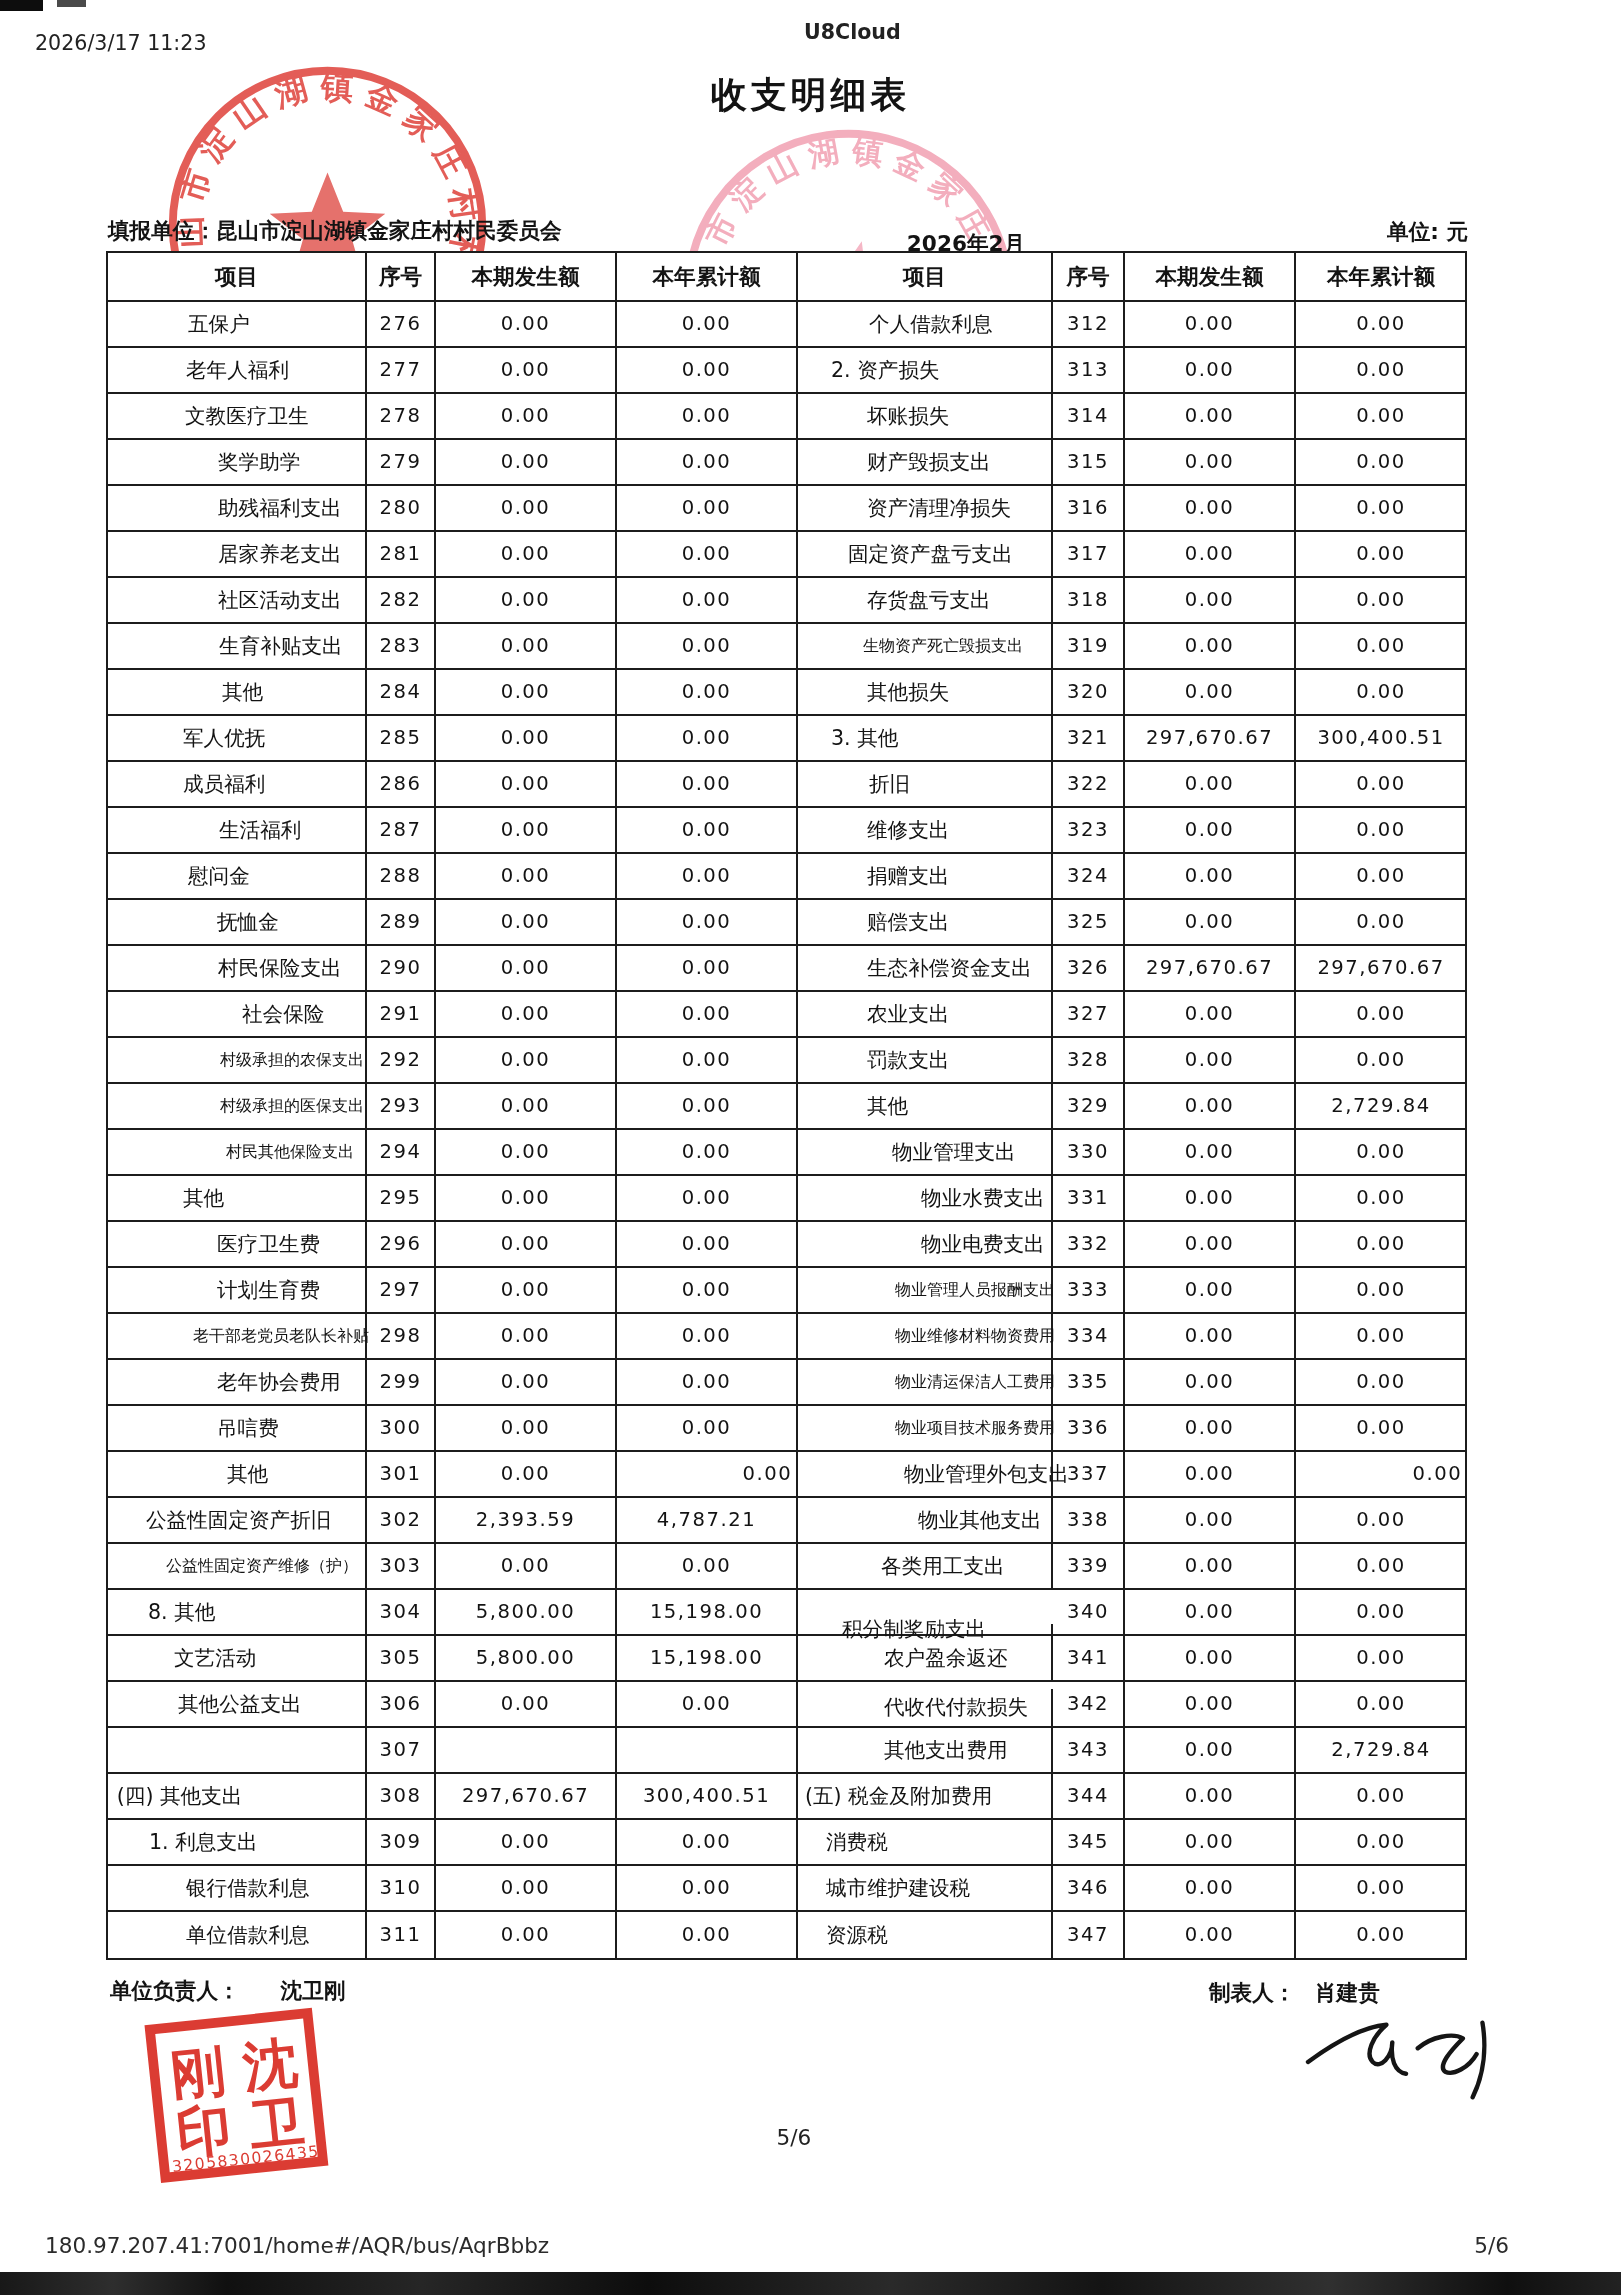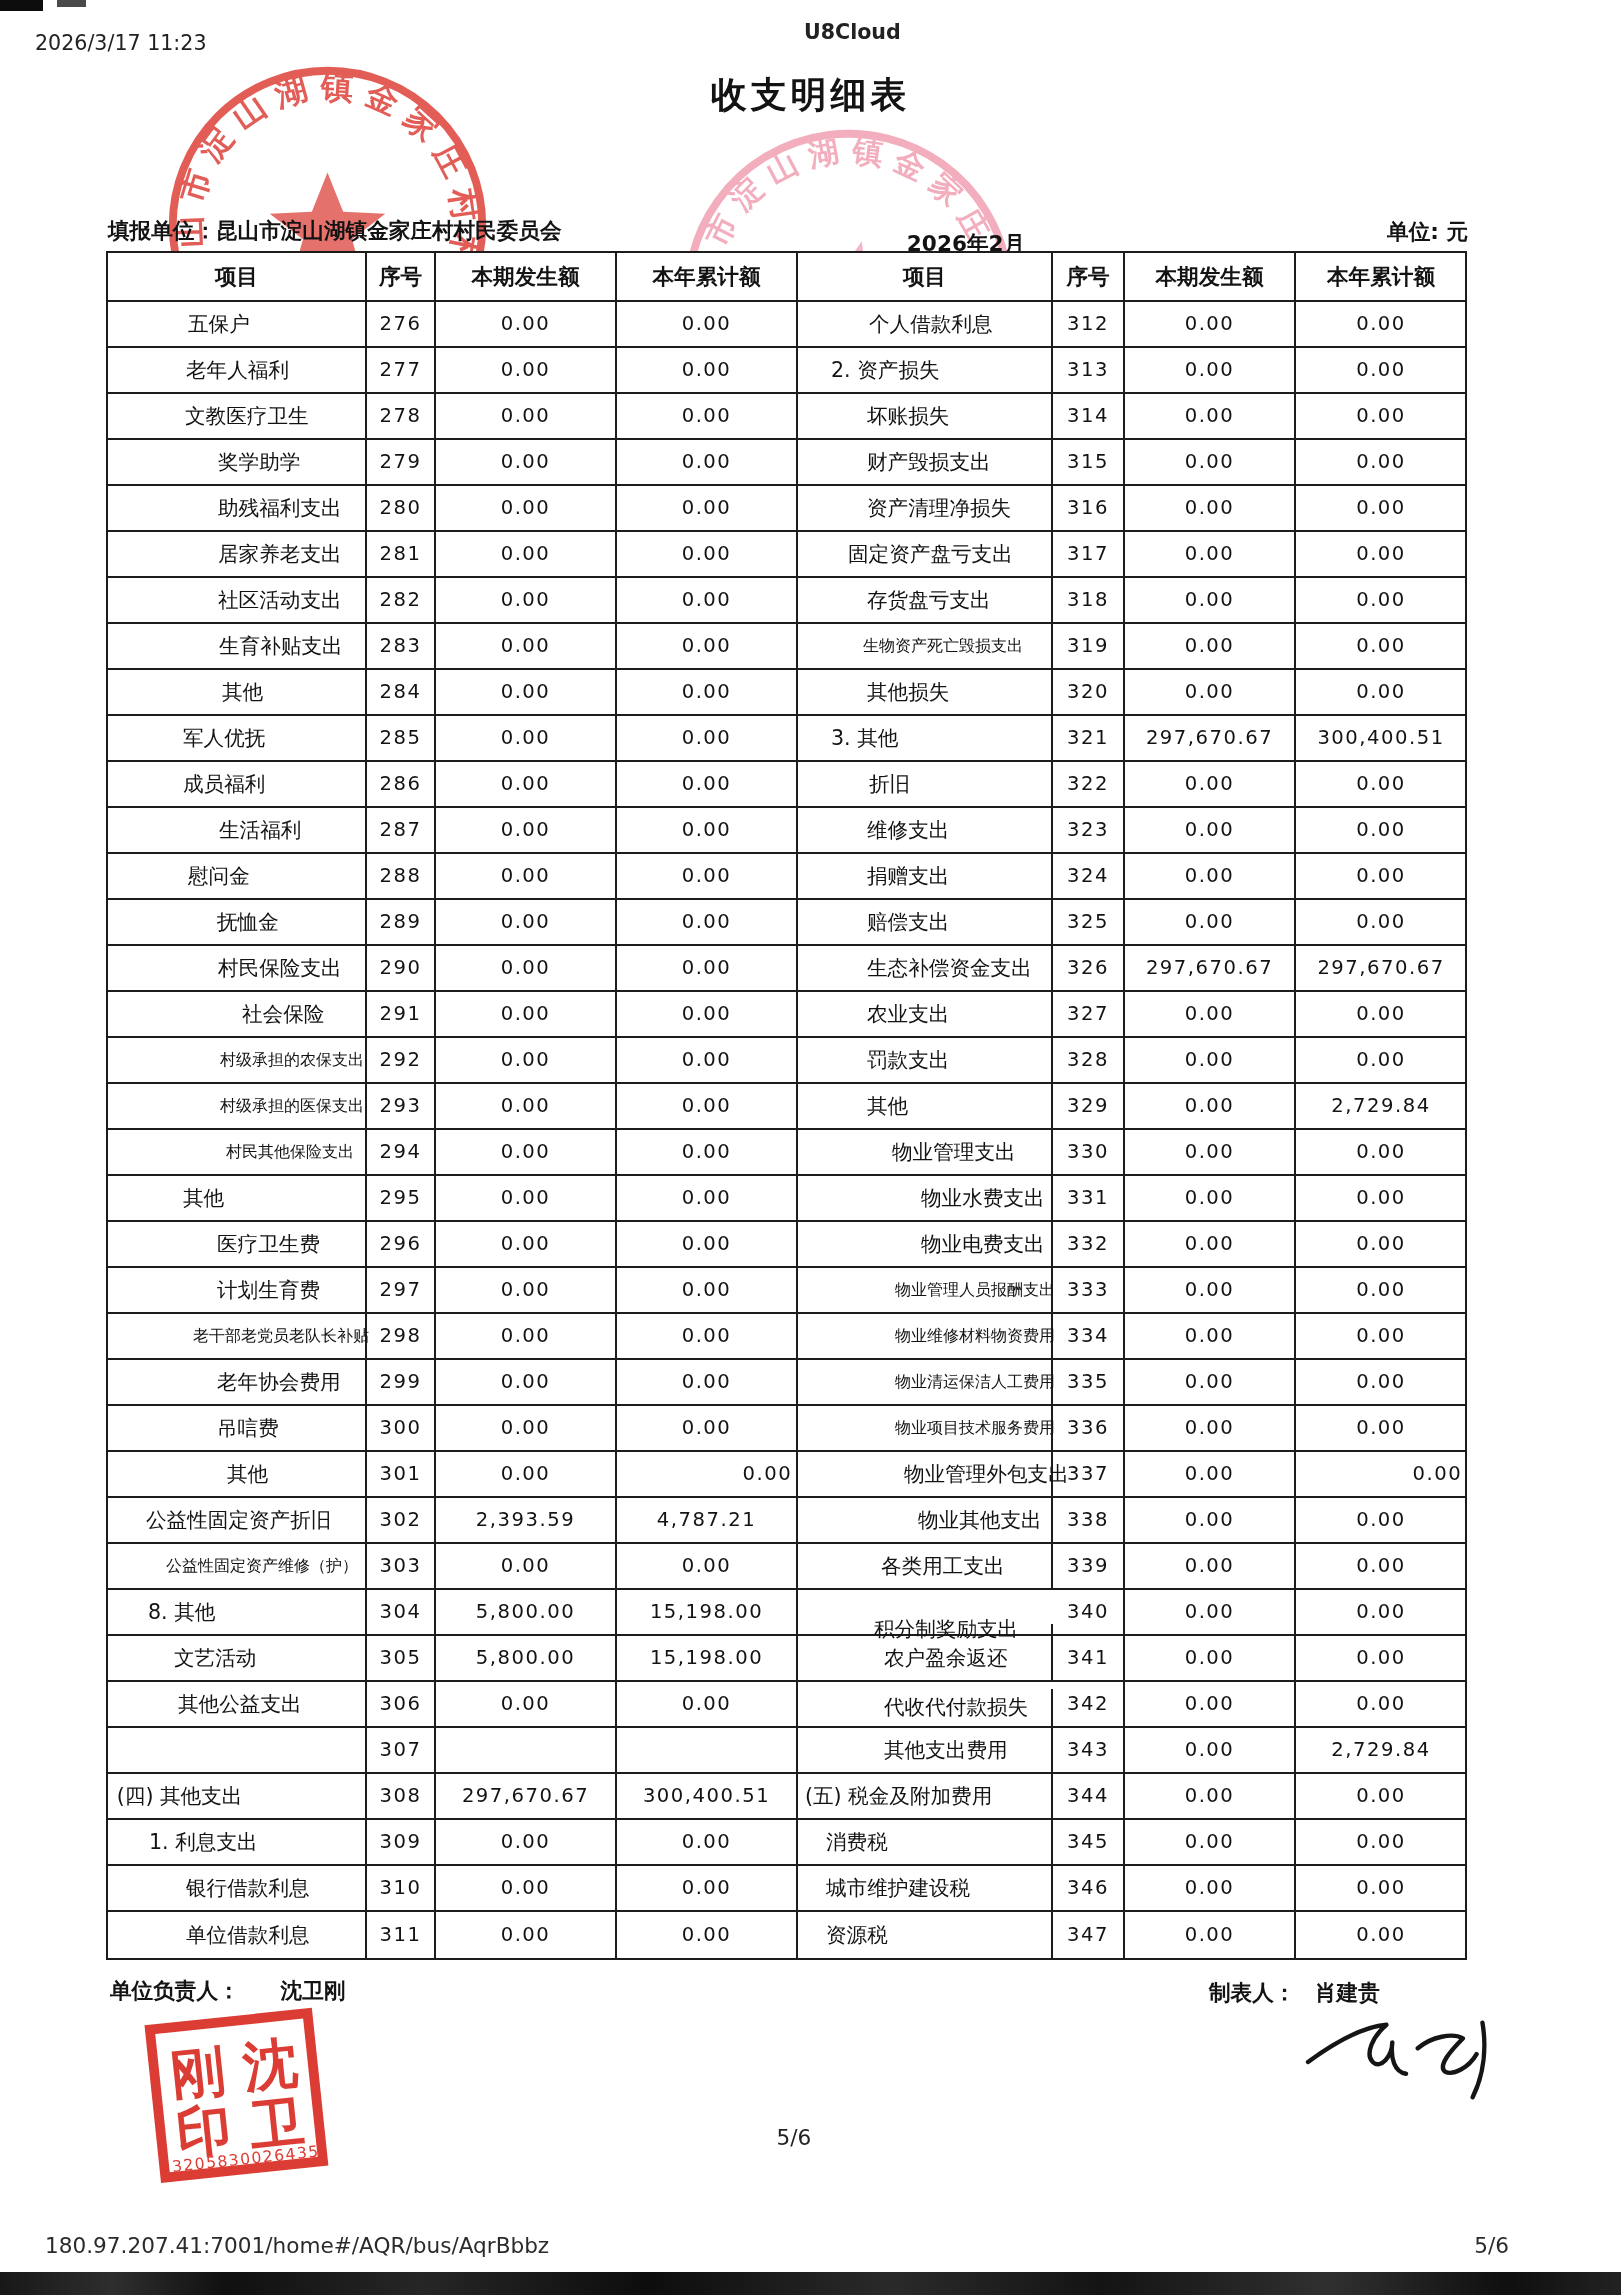--- a/index.html
+++ b/index.html
@@ -314,21 +314,21 @@
       <div class="cell num">0.00</div>
       <div class="cell num">0.00</div>
       <div class="cell item" style="padding-left: 83px;">各类用工支出</div>
       <div class="cell num">339</div>
       <div class="cell num">0.00</div>
       <div class="cell num lastcol">0.00</div>
       <div class="cell item" style="padding-left: 40px;">8. 其他</div>
       <div class="cell num">304</div>
       <div class="cell num">5,800.00</div>
       <div class="cell num">15,198.00</div>
-      <div class="cell item" style="padding-left: 76px; margin-top: 34px;">积分制奖励支出</div>
+      <div class="cell item" style="padding-left: 44px; margin-top: 34px;">积分制奖励支出</div>
       <div class="cell num">340</div>
       <div class="cell num">0.00</div>
       <div class="cell num lastcol">0.00</div>
       <div class="cell item" style="padding-left: 66px; text-align: center;">文艺活动</div>
       <div class="cell num">305</div>
       <div class="cell num">5,800.00</div>
       <div class="cell num">15,198.00</div>
       <div class="cell item" style="padding-left: 86px;">农户盈余返还</div>
       <div class="cell num">341</div>
       <div class="cell num">0.00</div>

